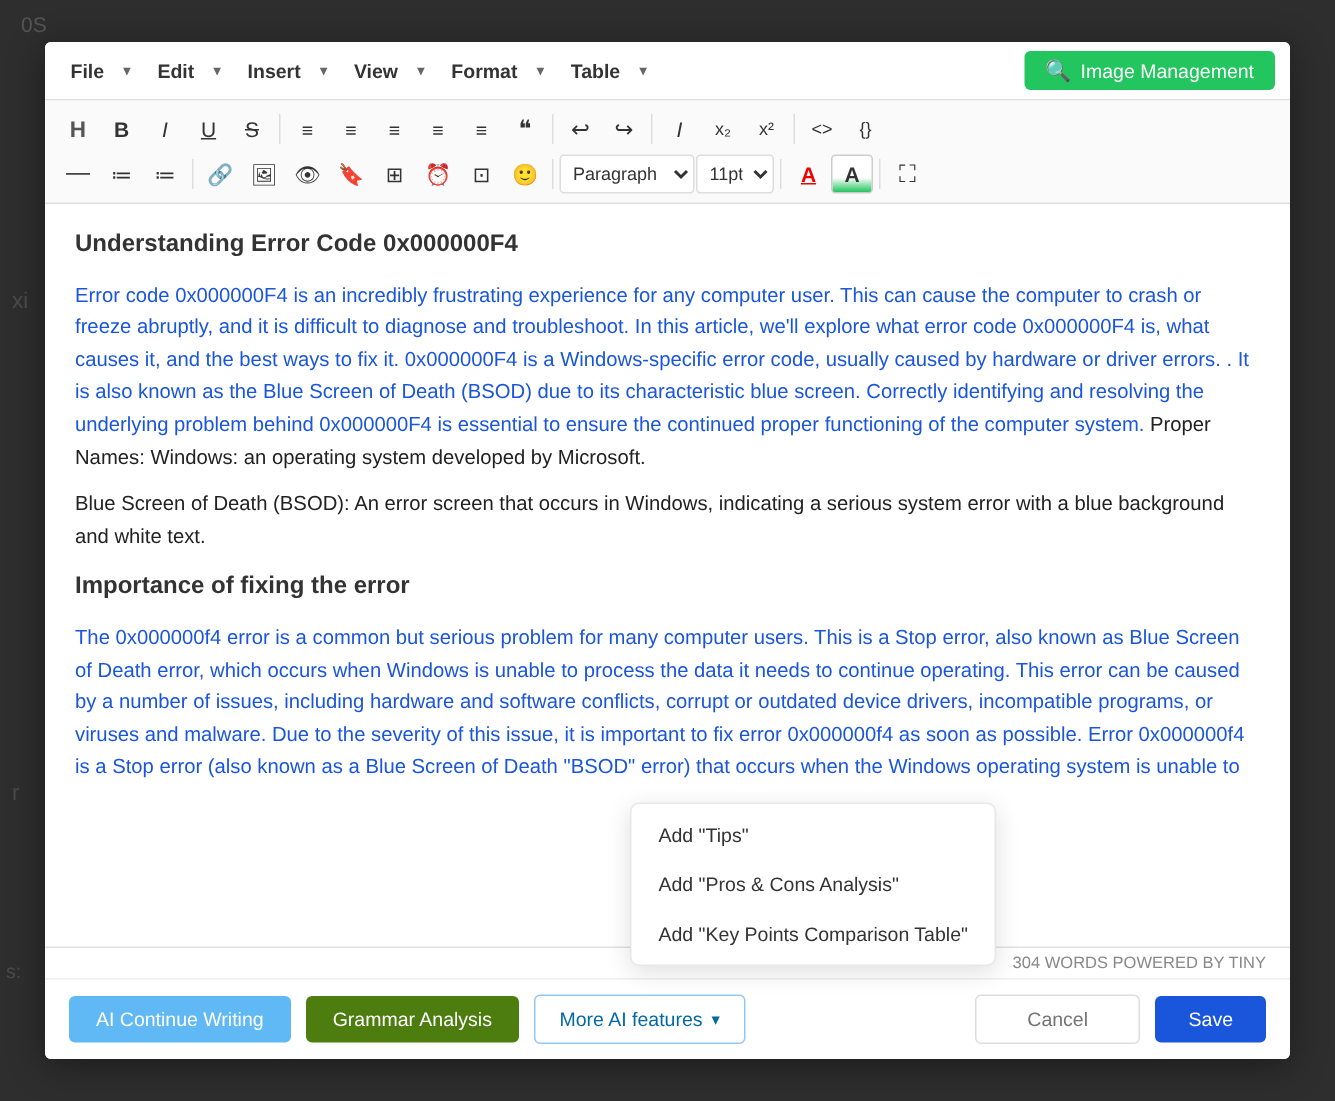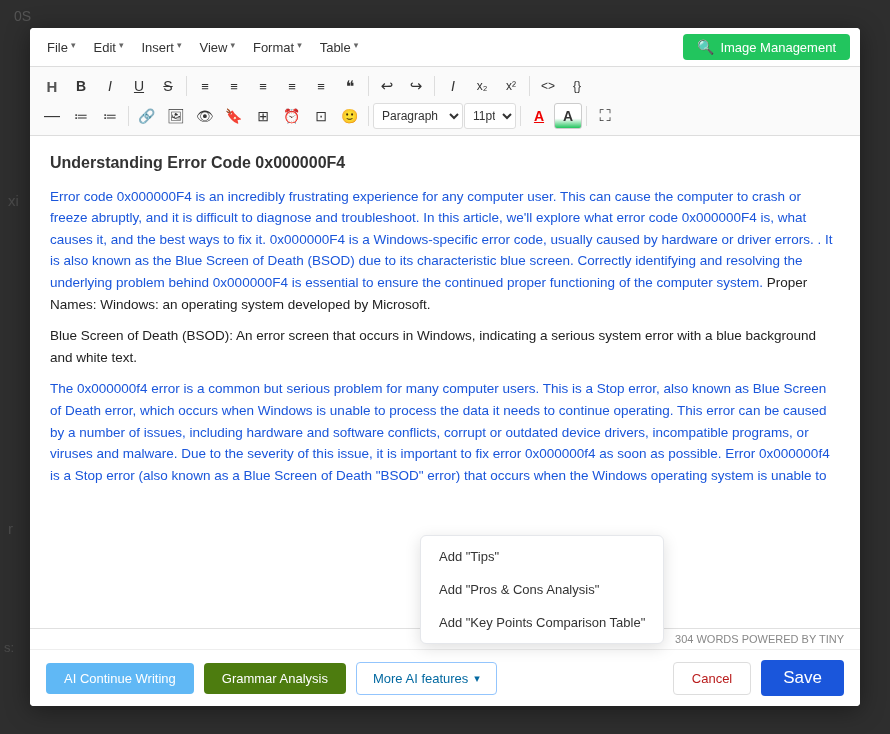--- a/index.html
+++ b/index.html
@@ -38,23 +38,24 @@
       background: #fff;
       gap: 4px;
     }
     .menu-item {
       font-size: 13px;
       color: #333;
       padding: 3px 7px;
       cursor: pointer;
       border-radius: 3px;
       display: flex;
-      align-items: flex-start;
-      gap: 3px;
+      align-items: center;
+      gap: 13px;
       white-space: nowrap;
+      font-weight: bold;
     }
     .menu-item .chevron {
       font-size: 9px;
       color: #666;
     }
     .menu-spacer { flex: 1; }
     .image-management-btn {
       background: #22c55e;
       color: #fff;
       border: none;
@@ -183,34 +184,34 @@
       font-size: 13px;
       cursor: pointer;
       display: flex;
       align-items: center;
       gap: 6px;
       font-weight: 500;
     }
     .footer-spacer { flex: 1; }
     .btn-cancel {
       background: #fff;
-      color: #b91c1c;
+      color: #737373;
       border: 1px solid #ddd;
       border-radius: 4px;
-      padding: 8px 18px;
+      padding: 8px 34px;
       font-size: 13px;
       cursor: pointer;
     }
     .btn-save {
       background: #1a56db;
       color: #fff;
       border: none;
       border-radius: 4px;
       padding: 8px 22px;
-      font-size: 17px;
+      font-size: 13px;
       cursor: pointer;
       font-weight: 500;
     }
     
     .dropdown-menu {
       position: absolute;
       bottom: 62px;
       left: 390px;
       background: #fff;
       border: 1px solid #e5e7eb;
@@ -338,20 +339,21 @@
 
   <div class="editor-area">
     <div class="editor-content">
       <h2>Understanding Error Code 0x000000F4</h2>
       <p>
         <span class="blue-text">Error code 0x000000F4 is an incredibly frustrating experience for any computer user. This can cause the computer to crash or freeze abruptly, and it is difficult to diagnose and troubleshoot. In this article, we'll explore what error code 0x000000F4 is, what causes it, and the best ways to fix it. 0x000000F4 is a Windows-specific error code, usually caused by hardware or driver errors. . It is also known as the Blue Screen of Death (BSOD) due to its characteristic blue screen. Correctly identifying and resolving the underlying problem behind 0x000000F4 is essential to ensure the continued proper functioning of the computer system.</span> Proper Names: Windows: an operating system developed by Microsoft.
       </p>
       <p>
         Blue Screen of Death (BSOD): An error screen that occurs in Windows, indicating a serious system error with a blue background and white text.
       </p>
+      <h2>Importance of fixing the error</h2>
       <p>
         <span class="blue-text">The 0x000000f4 error is a common but serious problem for many computer users. This is a Stop error, also known as Blue Screen of Death error, which occurs when Windows is unable to process the data it needs to continue operating. This error can be caused by a number of issues, including hardware and software conflicts, corrupt or outdated device drivers, incompatible programs, or viruses and malware. Due to the severity of this issue, it is important to fix error 0x000000f4 as soon as possible. Error 0x000000f4 is a Stop error (also known as a Blue Screen of Death "BSOD" error) that occurs when the Windows operating system is unable to</span>
       </p>
     </div>
   </div>
 
   <div class="word-count-bar">
     <span>304 WORDS POWERED BY TINY</span>
   </div>
 

